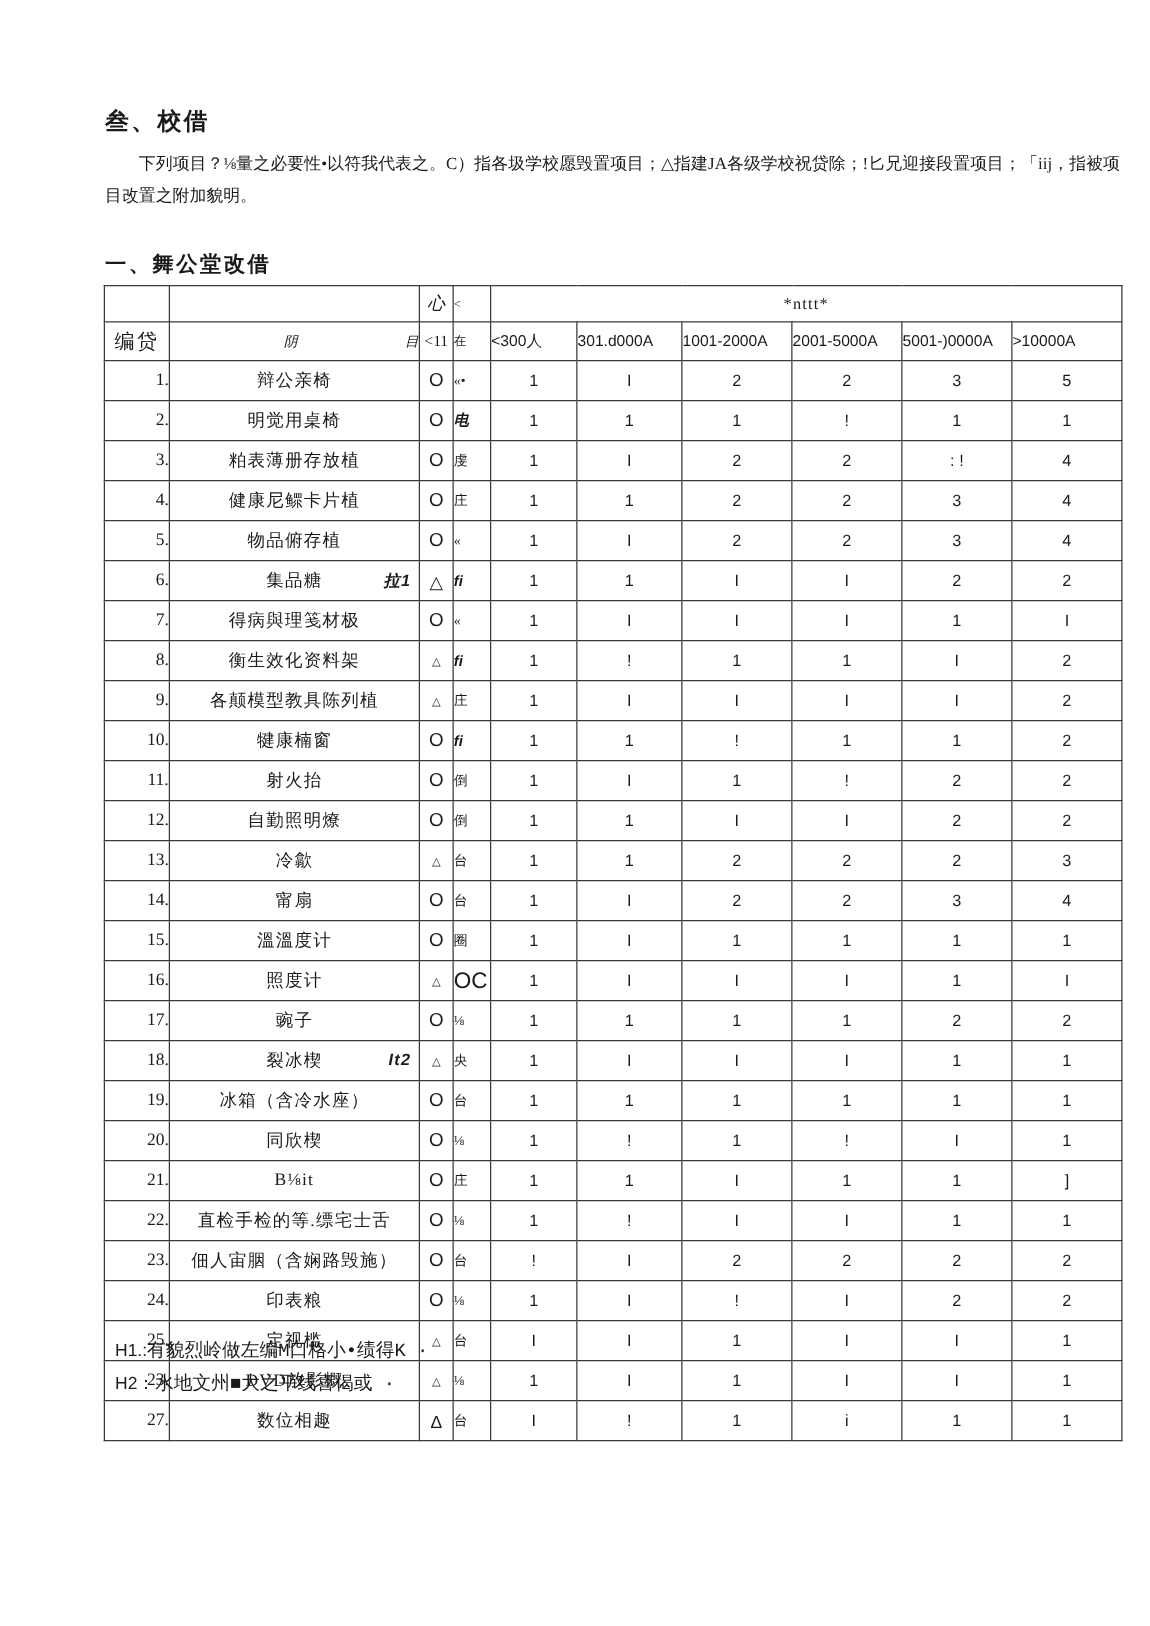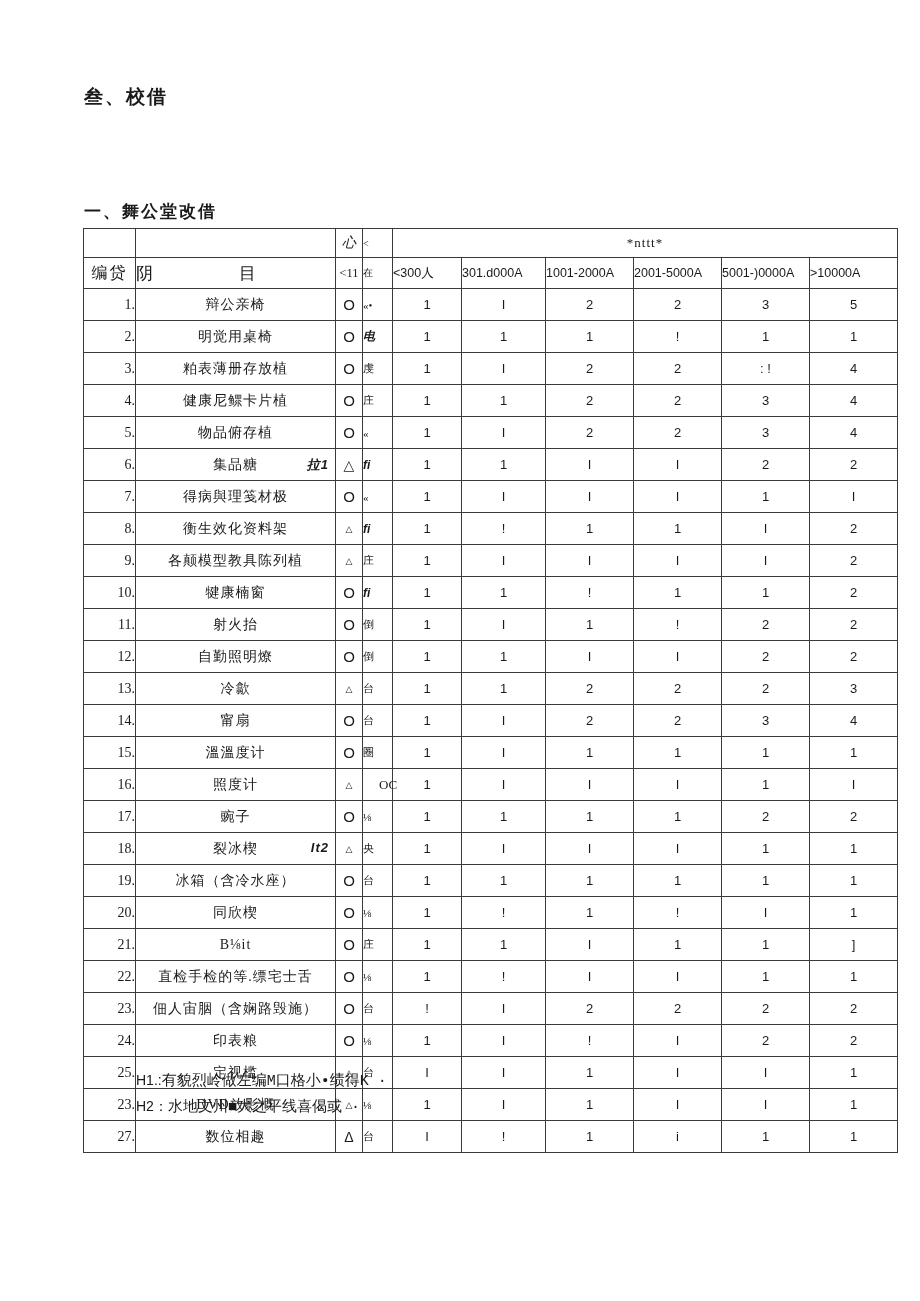--- a/index.html
+++ b/index.html
@@ -112,23 +112,24 @@
     padding-left: 3px;
     vertical-align: bottom;
   }
   .hdr-row2 td { height: 30px; }
   .hdr-no {
     text-align: center;
     font-size: 16px;
     letter-spacing: 2px;
   }
   .hdr-name {
-    text-align: left;
-    font-size: 17px;
+    text-align: right;
+    font-size: 11px;
     padding-left: 6px;
+    font-style: italic;
   }
   .hdr-name .sp { display: inline-block; width: 86px; }
   .hdr-size {
     text-align: left;
     font-size: 12.5px;
     font-family: "Liberation Sans", sans-serif;
     white-space: nowrap;
   }
 
   tr.drow td { height: 31px; }
@@ -160,52 +161,52 @@
   }
   td.mark.big  { font-size: 15px; }
   td.mark.sml  { font-size: 9px; }
   td.mark.bigtri { font-size: 14px; }
   td.unit {
     text-align: left;
     padding-left: 3px;
     font-size: 11px;
   }
   td.unit.b { font-weight: bold; font-style: italic; font-family: "Liberation Sans", sans-serif; font-size: 12px;}
-  td.unit.oc { font-size: 13px; font-family: Liberation Serif, serif; padding-left: 16px; }
+  td.unit.oc { font-size: 18px; font-family: Liberation Sans, sans-serif; }
   td.val {
     text-align: center;
     font-size: 13px;
     font-family: "Liberation Sans", sans-serif;
   }
 
   .notes {
     position: absolute;
     left: 92px;
     top: 1068px;
     font-size: 12px;
     line-height: 25px;
   }
   .notes .nline { white-space: nowrap; }
   .notes .lbl {
     font-family: "Liberation Sans", sans-serif;
     font-size: 14px;
-    margin-left: 44px;
   }
   .notes .body {
     font-size: 15px;
     font-family: Liberation Mono, monospace;
   }
 </style>
 </head>
 <body>
 
 <div class="page">
 
   <div class="sec-title">叁、校借</div>
 
+  <div class="intro">下列项目？⅛量之必要性•以符我代表之。C）指各圾学校愿毁置项目；△指建JA各级学校祝贷除；!匕兄迎接段置项目；「iij，指被项目改置之附加貌明。</div>
 
   <div class="sub-title">一、舞公堂改借</div>
 
   <table class="main">
     <colgroup>
       <col class="c-no">
         <col class="c-name">
         <col class="c-mark">
         <col class="c-unit">
       <col class="c-s1">

